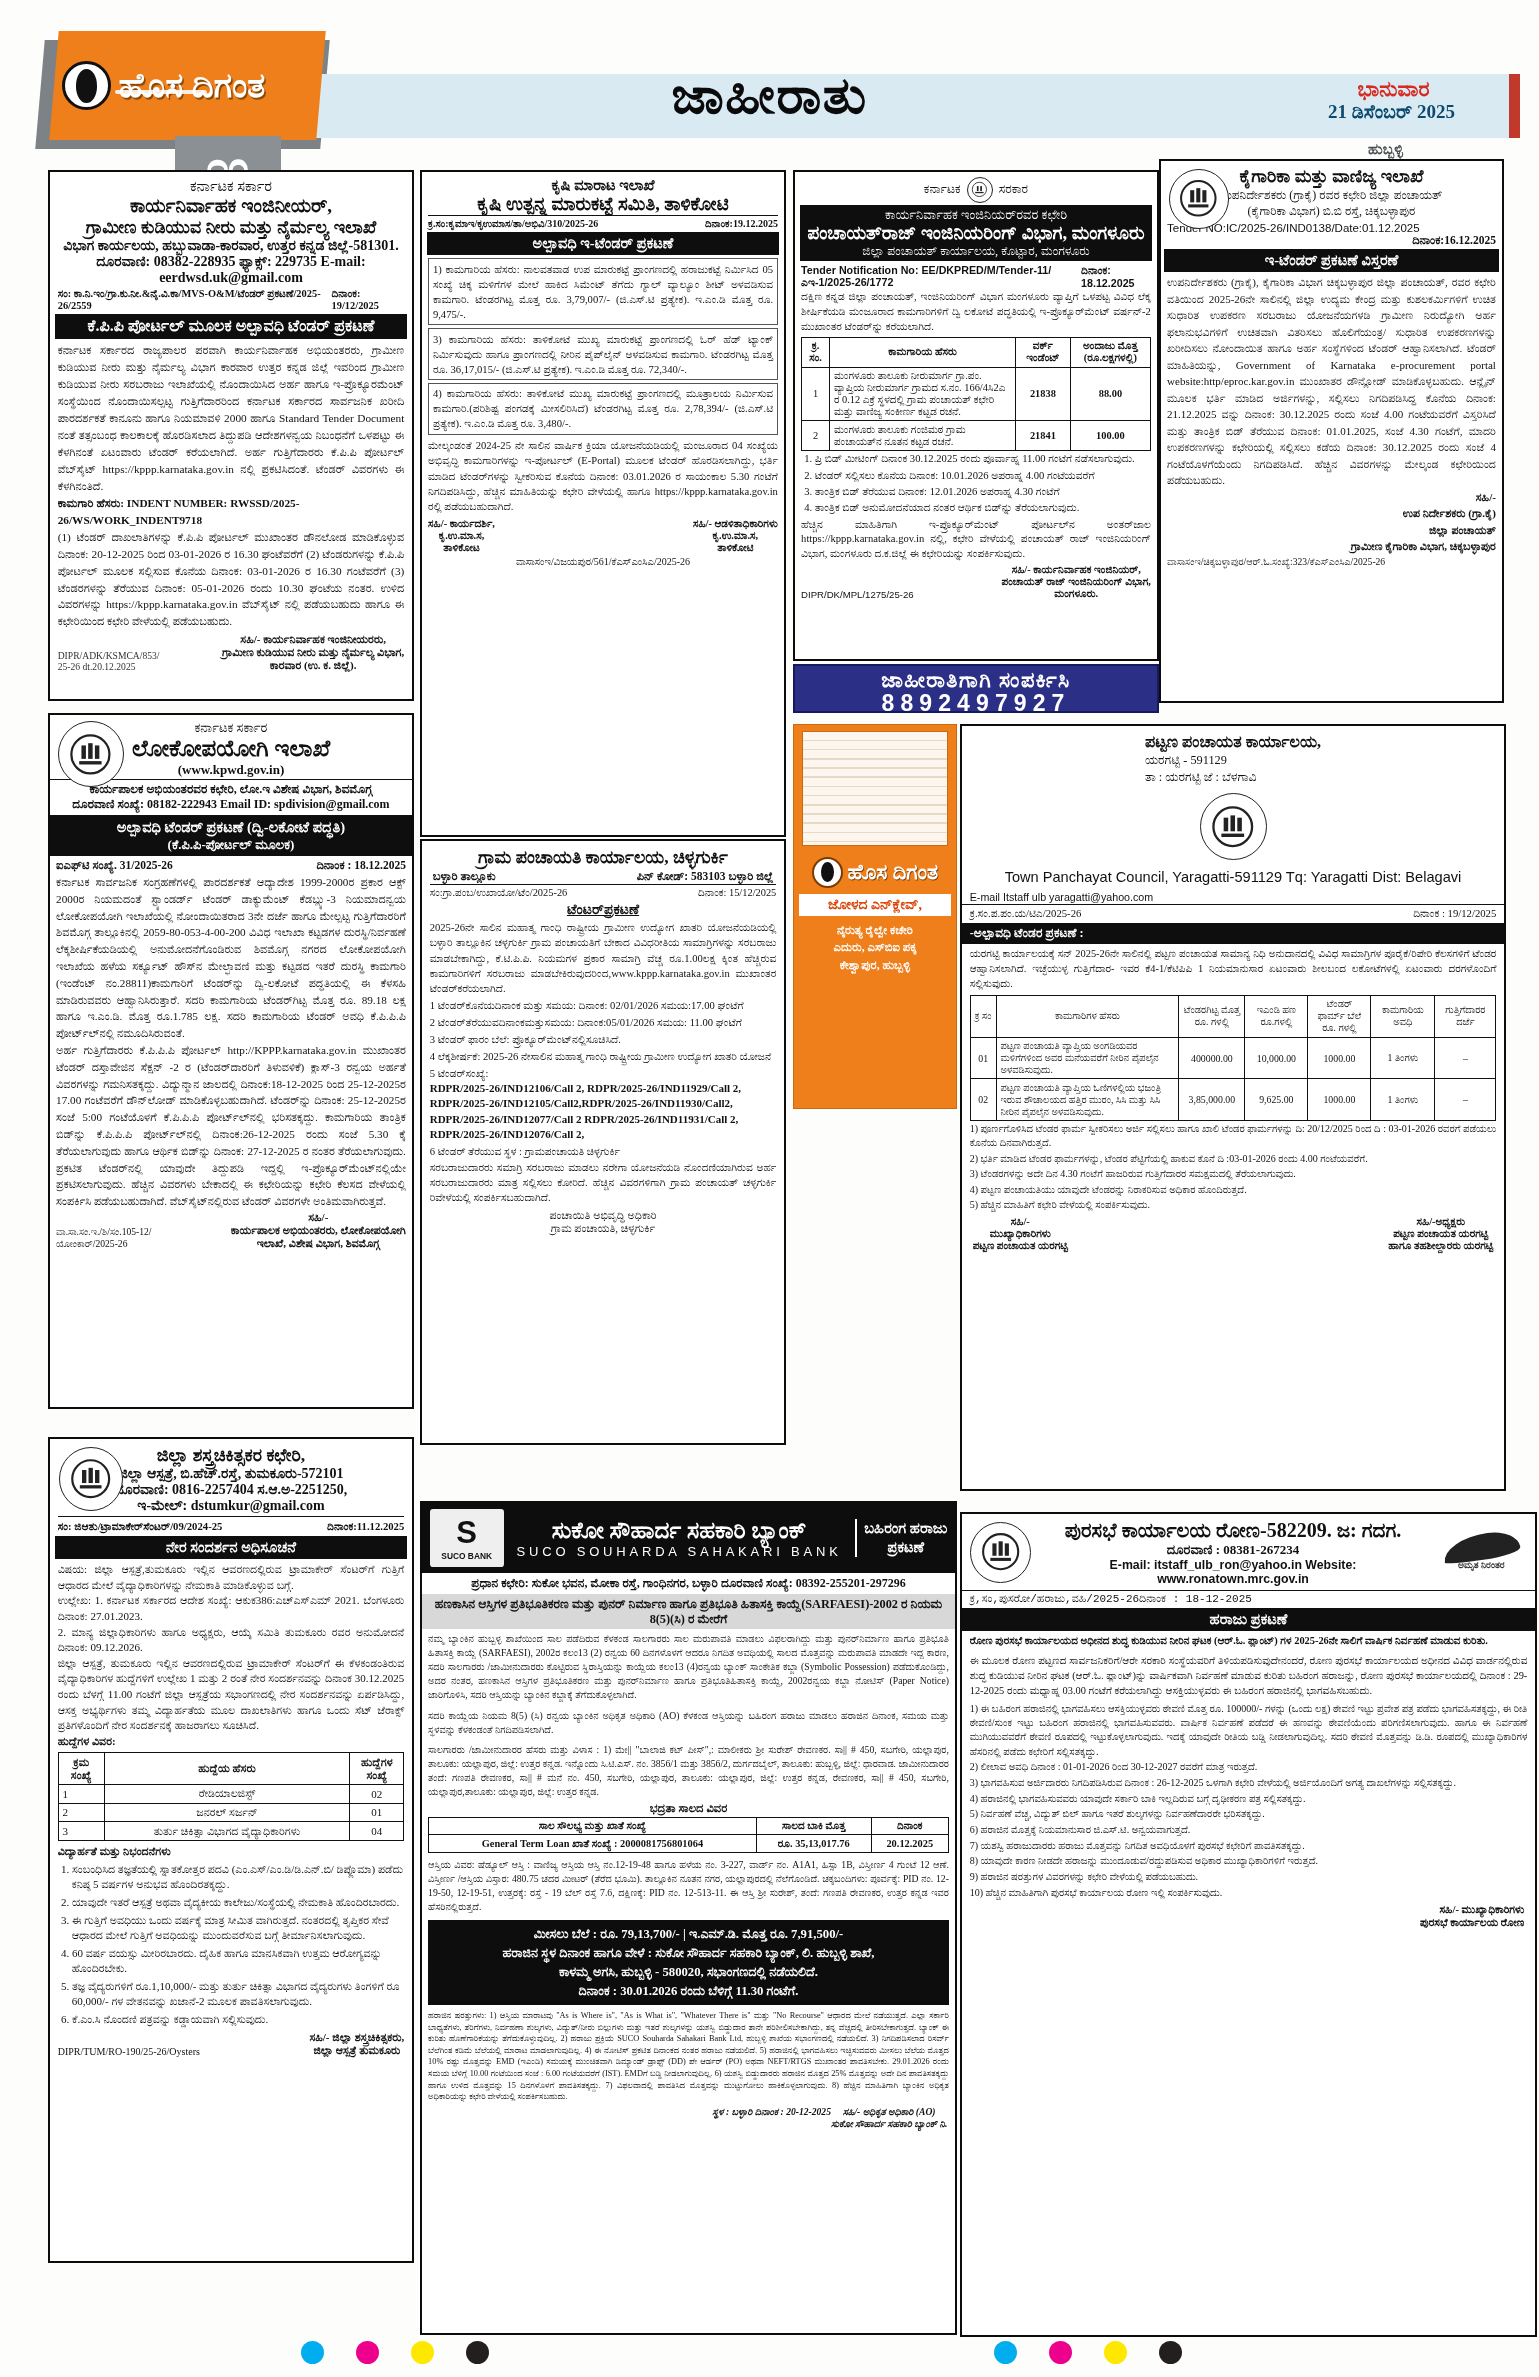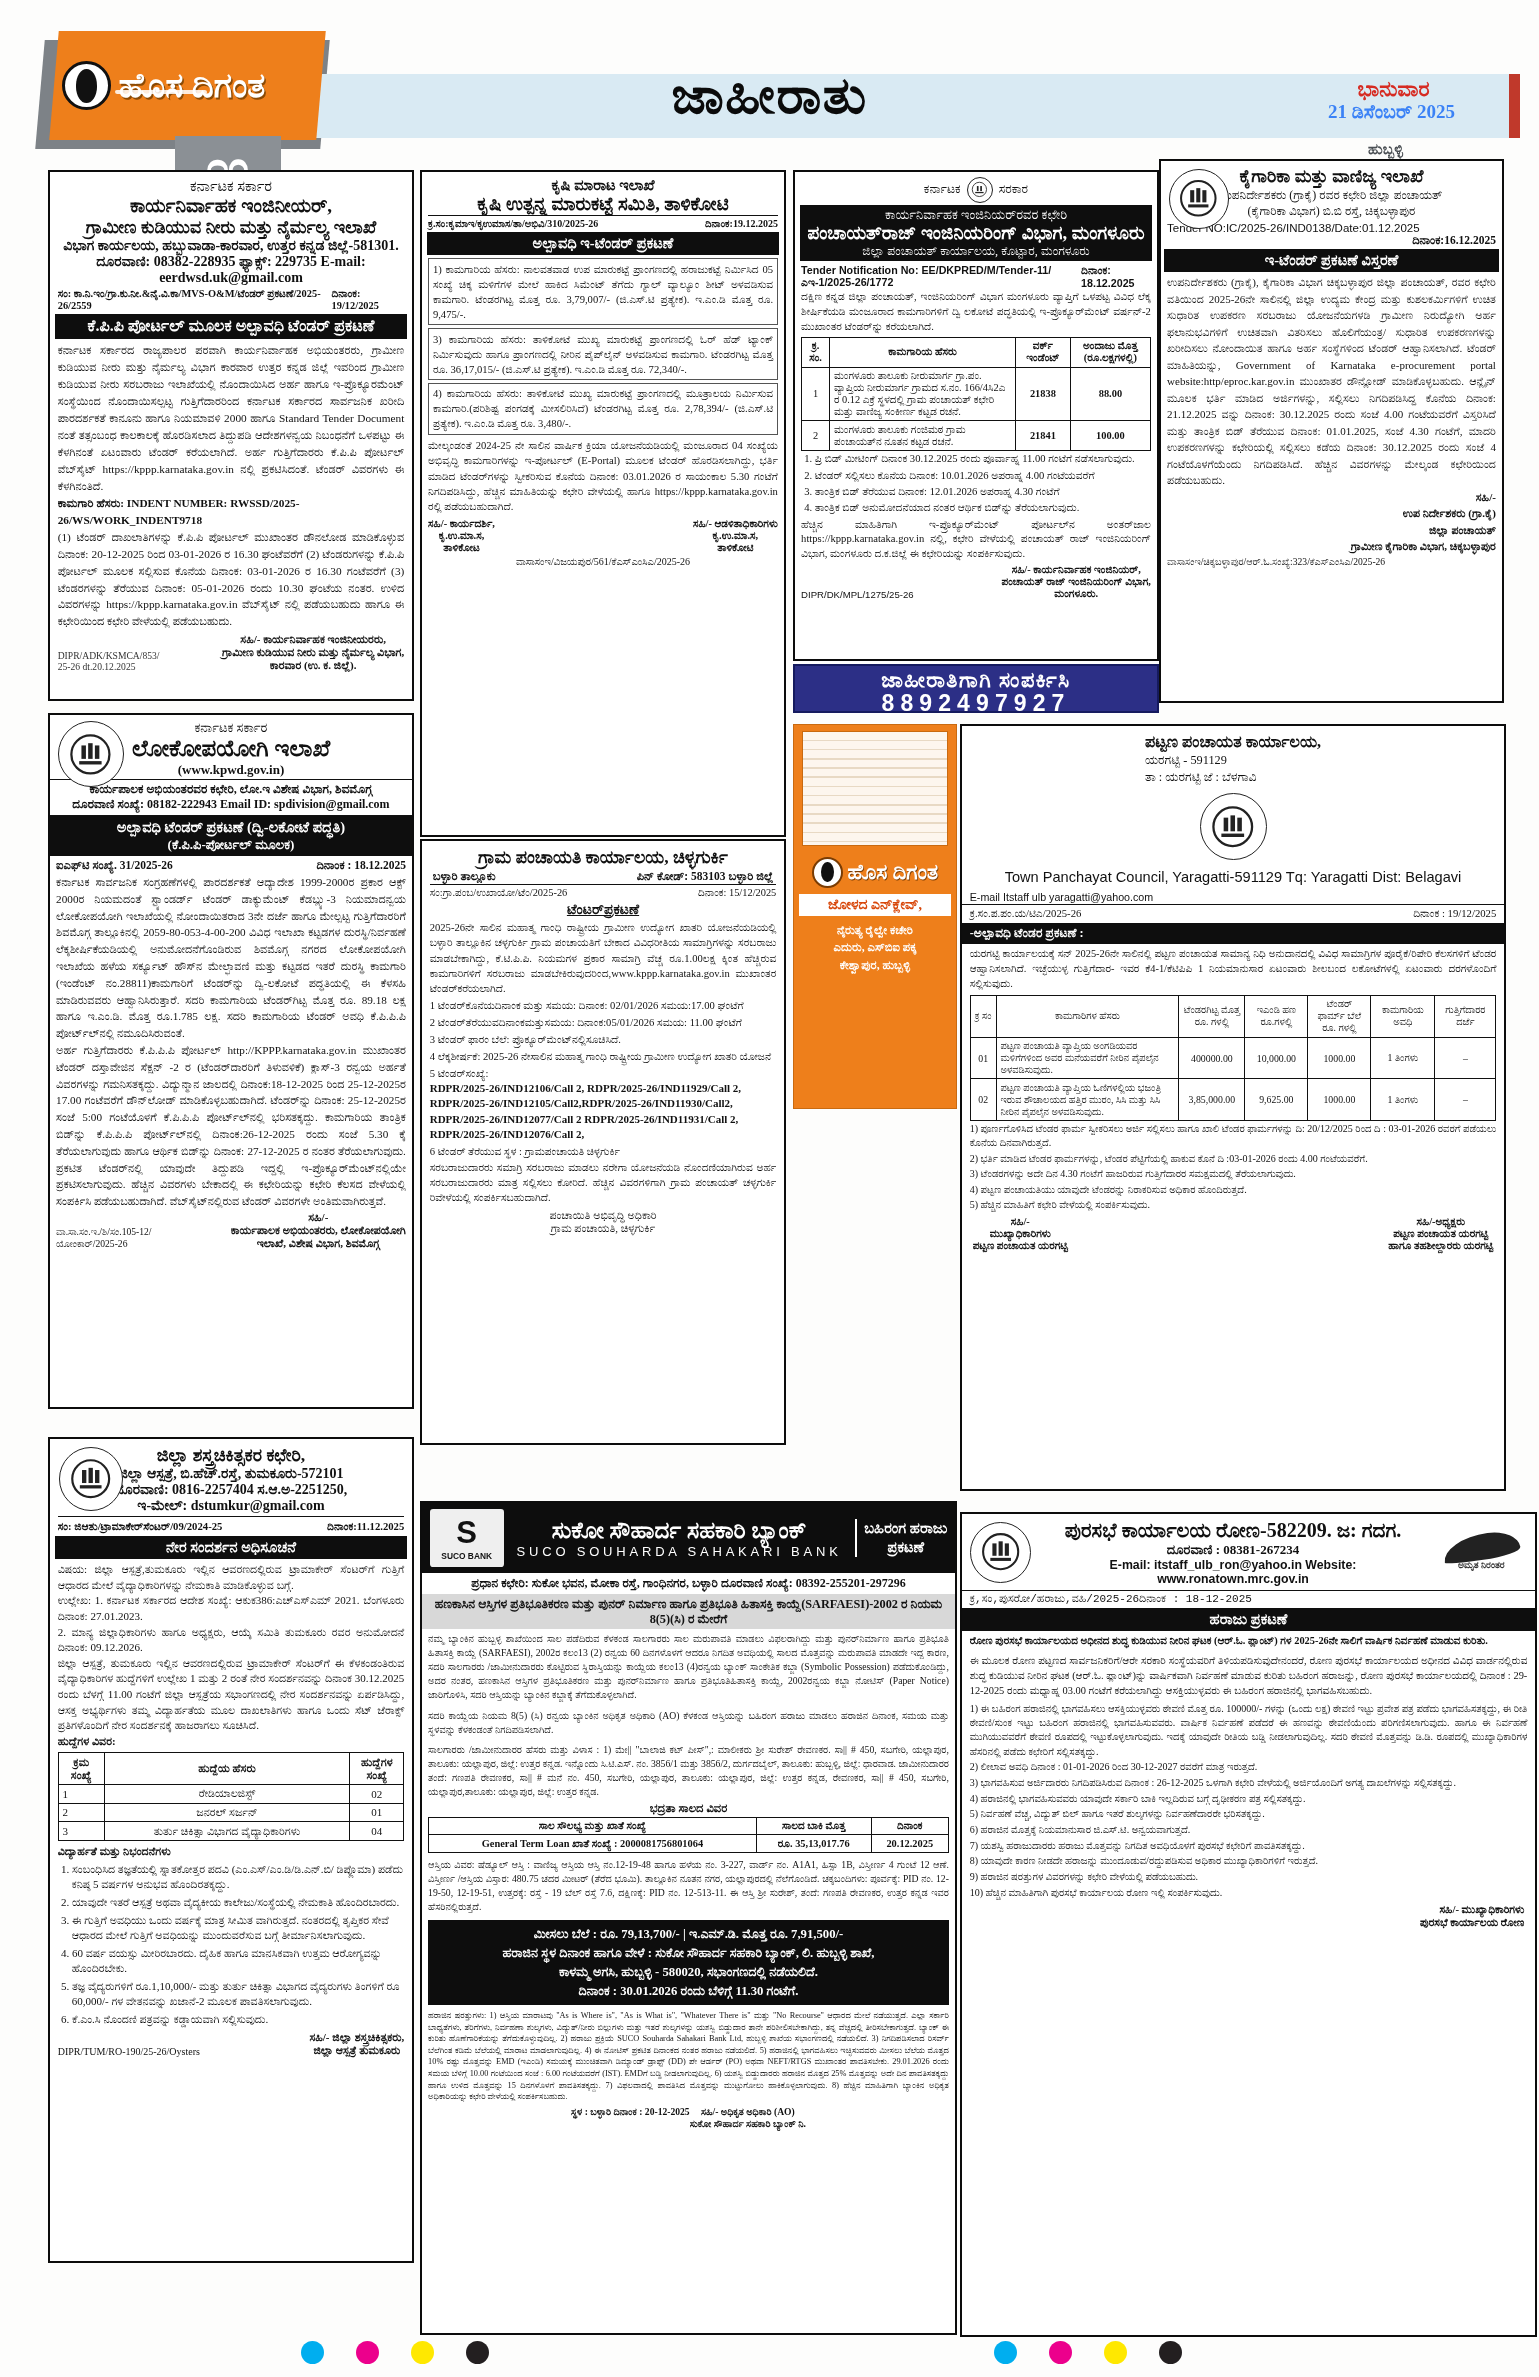--- a/index.html
+++ b/index.html
@@ -13,21 +13,21 @@
   .mast-logo-inner { display:flex; align-items:center; gap:7.7px; transform:skewX(5deg); }
   .brand-circle { width:49px; height:49px; border-radius:50%; background:#fff; border:3.1px solid #111; display:flex; align-items:center; justify-content:center; }
   .brand-circle .pupil { width:21.5px; height:34px; border-radius:50%; background:#111; }
   .brand-text { color:#fff; font-weight:bold; font-size:34px; line-height:1; text-shadow:1.5px 1.5px 0 #8a4a05; }
   .brand-tagline { position:absolute; left:115px; top:90px; width:92px; height:3.8px; background:#fff; opacity:.85; border-radius:2.3px; transform:skewX(5deg); }
   .page-num-box { position:absolute; left:175px; top:136px; width:106px; height:60px; background:#8b9095; display:flex; align-items:center; justify-content:center; }
   .page-num { color:#fff; font-size:37px; font-weight:bold; -webkit-text-stroke:1.5px #fff; }
   .band { position:absolute; left:55px; top:74px; width:1457px; height:64px; background:#d9eaf3; }
   .band-title { position:absolute; left:0; top:67px; width:1539px; text-align:center; font-size:51px; font-weight:bold; letter-spacing:1.5px; color:#0b0b0b; }
   .band-day { position:absolute; right:46px; top:77px; width:199px; text-align:center; color:#d62b22; font-weight:bold; font-size:21px; }
-  .band-date { position:absolute; right:40px; top:101px; width:215px; text-align:center; color:#3b82f6; font-weight:bold; font-size:19px; }
+  .band-date { position:absolute; right:40px; top:101px; width:215px; text-align:center; color:#0c4a6e; font-weight:bold; font-size:19px; }
   .band-city { position:absolute; right:77px; top:141px; width:153px; text-align:center; color:#4a4f54; font-weight:bold; font-size:14.6px; }
   .band-redbar { position:absolute; left:1509px; top:74px; width:10.7px; height:64px; background:#c0392b; }
 
   
   .ad { position:absolute; background:#fff; border:2.3px solid #0c0c0c; overflow:hidden; }
   .bar { background:#0e0e0e; color:#fff; text-align:center; font-weight:bold; padding:3.1px 1.5px; }
   .ctr { text-align:center; }
   .jst { text-align:justify; }
   .b { font-weight:bold; }
   .emb { flex:0 0 auto; border:1.5px solid #222; border-radius:50%; display:flex; align-items:center; justify-content:center; background:#fff; }
@@ -119,21 +119,21 @@
   #ad-suco .bk .kn { font-size:23px; font-weight:bold; }
   #ad-suco .bk .en { font-size:13px; letter-spacing:3.8px; font-family:"Liberation Sans",sans-serif; }
   #ad-suco .rt { border-left:2.3px solid #fff; padding-left:7.7px; font-size:14.6px; font-weight:bold; text-align:center; line-height:1.3; }
   #ad-suco .ho { font-size:12px; font-weight:bold; padding:3.1px 6.1px; text-align:center; }
   #ad-suco .sub { background:#d8d8d8; font-size:12.3px; font-weight:bold; text-align:center; padding:2.3px 4.6px; }
   #ad-suco .body { font-size:9.7px; line-height:1.45; padding:3.1px 6.1px; text-align:justify; }
   #ad-suco .tt { text-align:center; font-weight:bold; font-size:11.5px; }
   #ad-suco table { width:calc(100% - 12.3px); margin:1.5px 6.1px; font-size:10.4px; }
   #ad-suco .blk { background:#0d0d0d; color:#fff; margin:3.1px 6.1px; padding:4.6px 6.1px; text-align:center; font-weight:bold; font-size:12.7px; line-height:1.5; }
   #ad-suco .terms { font-size:8.3px; line-height:1.4; padding:1.5px 6.1px; text-align:justify; }
-  #ad-suco .foot { display:flex; justify-content:center; padding:1.5px 7.7px 4.6px; font-size:9.6px; font-weight:bold; }
+  #ad-suco .foot { display:flex; justify-content:flex-end; padding:1.5px 7.7px 4.6px; font-size:9.6px; font-weight:bold;font-style:italic; }
 
   
   #ad-pred .gv { display:flex; align-items:center; justify-content:center; gap:6.1px; font-size:12.3px; }
   #ad-pred .hb { background:#0e0e0e; color:#fff; text-align:center; padding:2.3px 1.5px; margin:2.3px -1.5px; }
   #ad-pred .hb .l1 { font-size:13px; }
   #ad-pred .hb .l2 { font-size:18.4px; font-weight:bold; }
   #ad-pred .hb .l3 { font-size:12.3px; }
   #ad-pred .meta { font-size:10.7px; font-weight:bold; display:flex; justify-content:space-between; font-family:"Liberation Sans",sans-serif; }
   #ad-pred .intro { font-size:10.6px; line-height:1.4; text-align:justify; margin-top:1.5px; }
   #ad-pred table { font-size:10.4px; margin-top:2.3px; }

